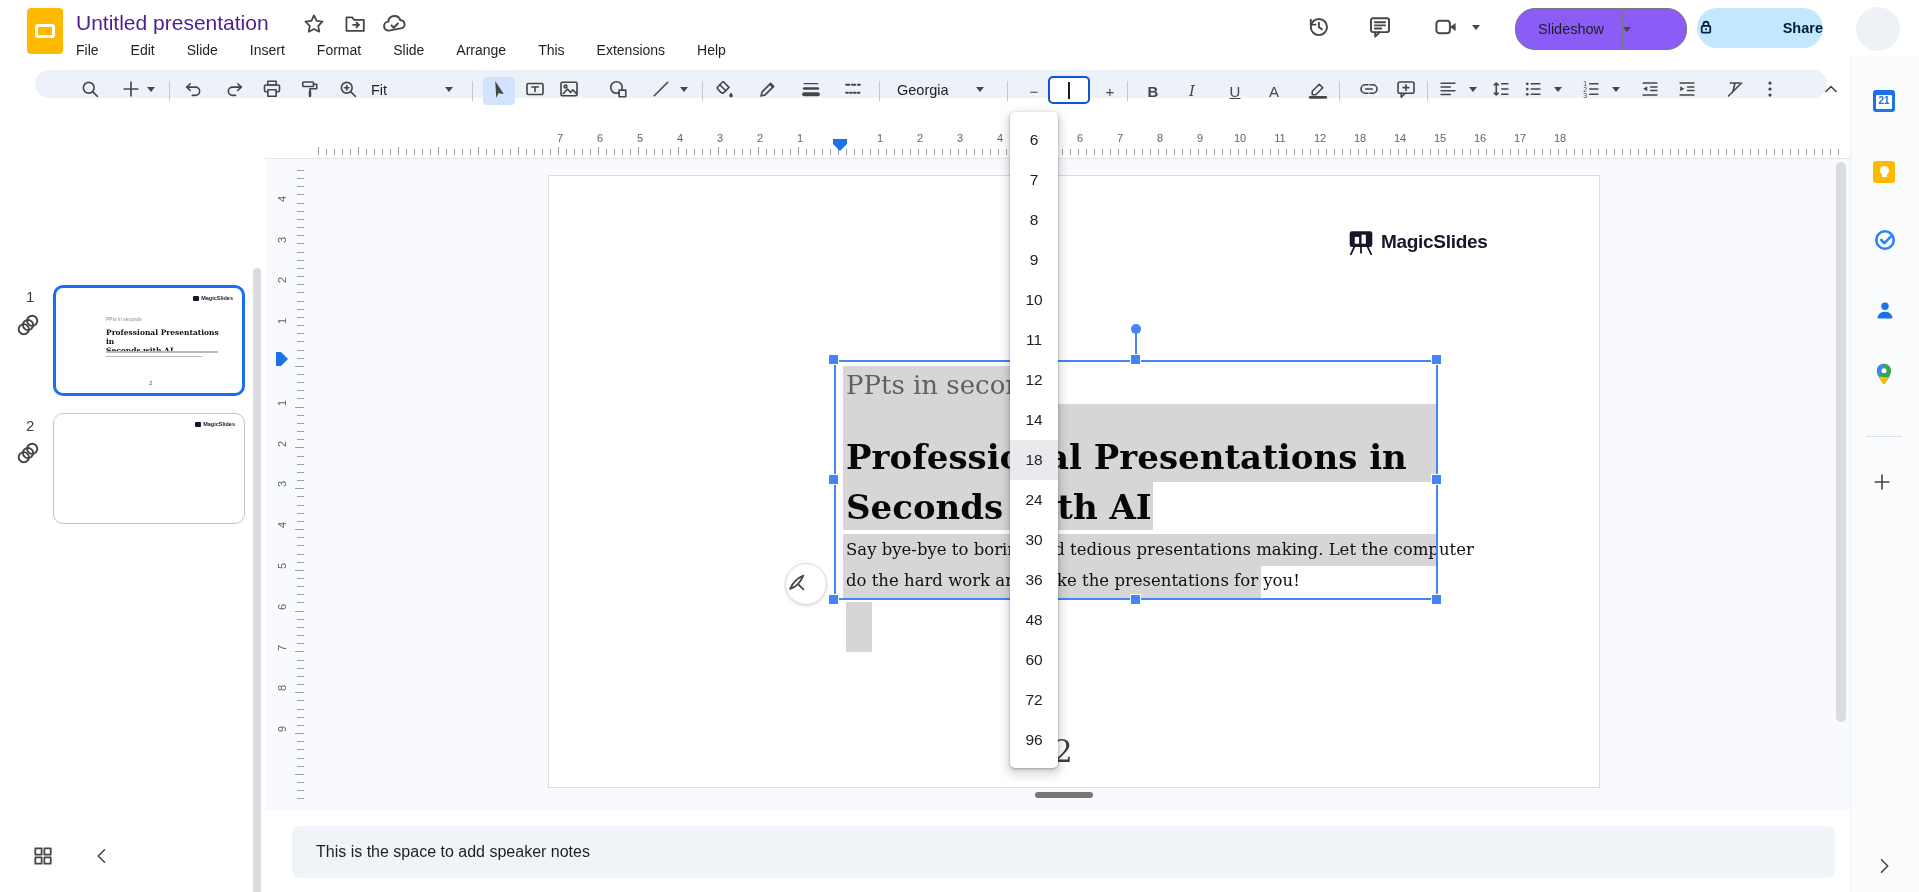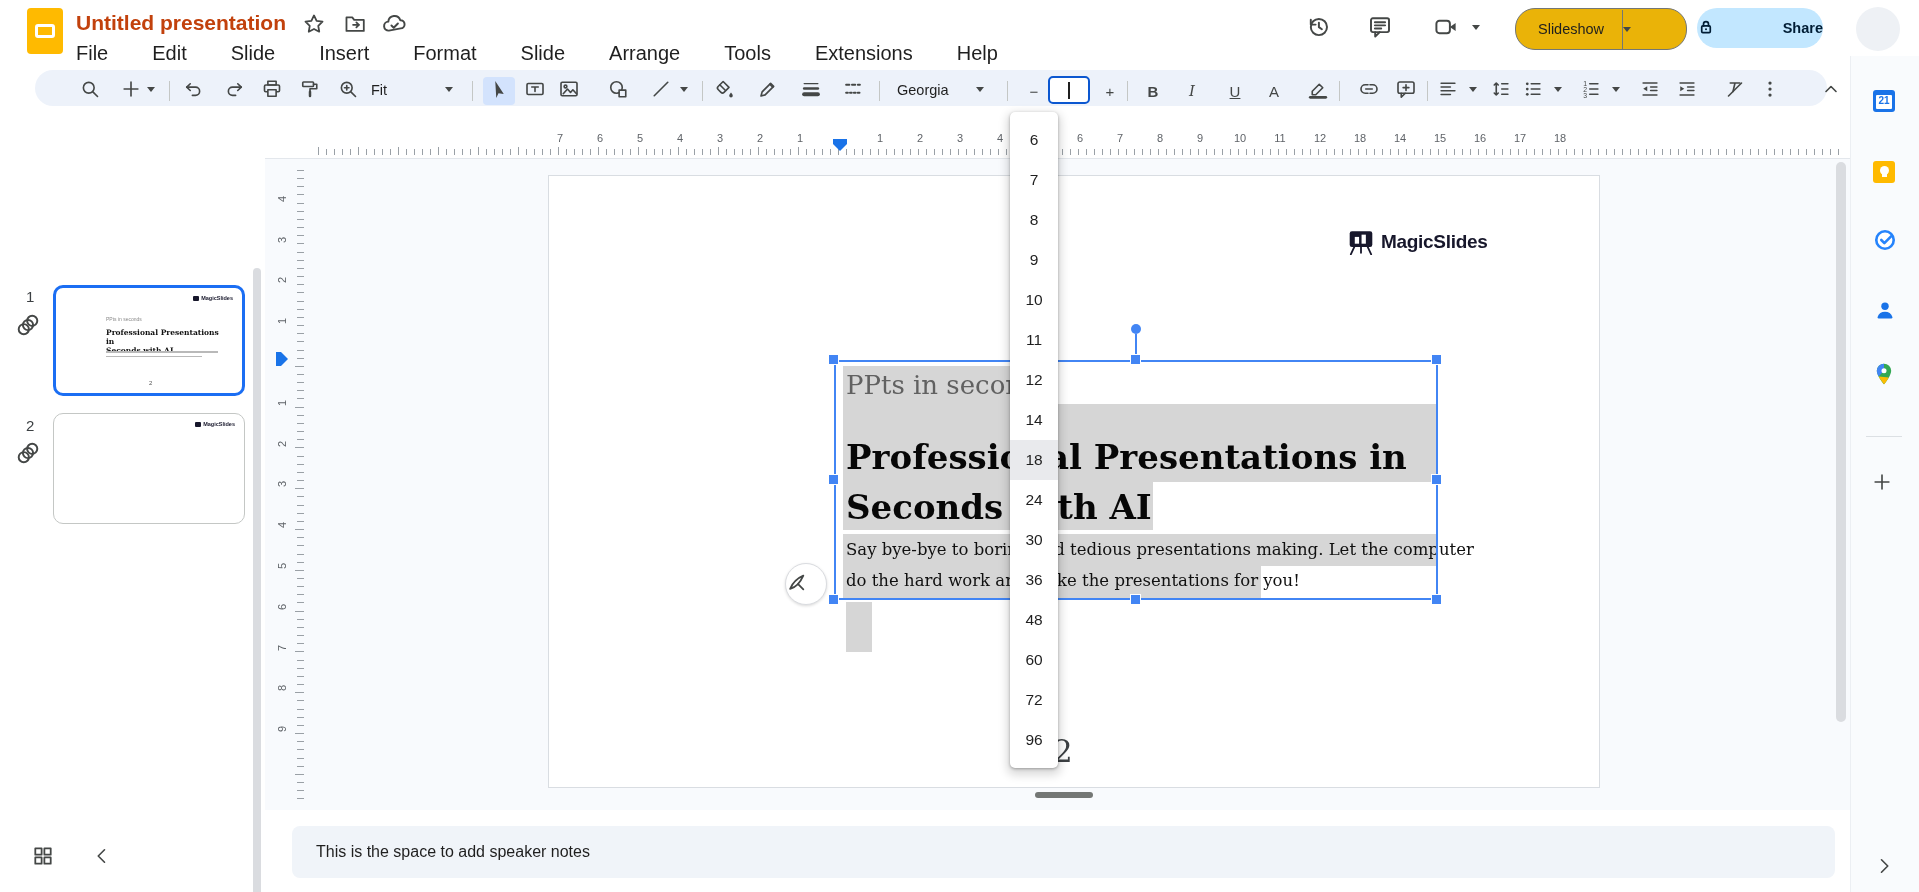--- a/index.html
+++ b/index.html
@@ -2,31 +2,31 @@
 <html><head>
 <meta charset="utf-8">
 <style>
   html,body{margin:0;padding:0;background:#fff;}
   #app{position:relative;width:1919px;height:892px;overflow:hidden;background:#fff;
        font-family:"Liberation Sans",sans-serif;color:#1f1f1f;}
   .abs{position:absolute;}
   .flexc{display:flex;align-items:center;justify-content:space-between;}
 
   
-  #doc-title{font-size:21px;color:#c2410c;white-space:nowrap;font-weight:bold;}
+  #doc-title{font-size:21px;color:#4c1d95;white-space:nowrap;}
   .hicon{width:26px;height:26px;border-radius:50%;}
-  #menubar{display:flex;gap:36px;font-size:20px;color:#1f1f1f;}
+  #menubar{display:flex;gap:24px;font-size:14px;color:#1f1f1f;}
   .menu-item{padding:2px 4px;border-radius:4px;cursor:default;}
   .pill{border-radius:20px;font-size:14.5px;display:flex;align-items:center;}
-  #slideshow-btn{border:1px solid #747775;background:#eab308;color:#1f1f1f;}
+  #slideshow-btn{border:1px solid #747775;background:#8b5cf6;color:#1f1f1f;}
   #share-btn{background:#c2e7ff;color:#001d35;font-weight:600;}
   .caret{width:0;height:0;border:4px solid transparent;border-top:5px solid #444746;display:inline-block;}
 
   
-  #toolbar{left:35px;top:70px;width:1792px;height:36px;background:#edf2fa;border-radius:21px;text-align:right;}
+  #toolbar{left:35px;top:70px;width:1792px;height:28px;background:#edf2fa;border-radius:21px;text-align:right;}
   .tb{position:absolute;top:7px;width:28px;height:28px;border-radius:4px;display:flex;
       align-items:center;justify-content:center;color:#444746;}
   .tdiv{position:absolute;top:11px;width:1px;height:20px;background:#c4c7c5;}
   .tcaret{position:absolute;top:17px;}
   .tlabel{position:absolute;top:12px;font-size:14.5px;color:#1f1f1f;}
   .fmt{font-size:15px;color:#444746;}
   #tool-cursor{background:#d3e3fd;}
   #font-size-box{left:1013px;top:6px;width:42px;height:28px;background:#fff;border:2px solid #0b57d0;
      border-radius:5px;box-sizing:border-box;}
   #input-caret{left:1033px;top:12px;width:1.5px;height:17px;background:#1f1f1f;animation:bl 1.1s steps(2) infinite;}
@@ -101,21 +101,21 @@
     </div>
 
   <div class="abs" id="menubar" style="left:72px;top:40px;">
       <span class="menu-item">File</span>
       <span class="menu-item">Edit</span>
       <span class="menu-item">Slide</span>
       <span class="menu-item">Insert</span>
       <span class="menu-item">Format</span>
       <span class="menu-item">Slide</span>
       <span class="menu-item">Arrange</span>
-      <span class="menu-item">Tools</span>
+      <span class="menu-item">This</span>
       <span class="menu-item">Extensions</span>
       <span class="menu-item">Help</span>
     </div>
 
   <div class="abs hicon flexc" style="left:1306px;top:14px;width:30px;height:30px;">
       <span><svg width="24" height="24" viewBox="0 0 16 16" fill="none" stroke="#444746" stroke-width="1.3" stroke-linecap="round" stroke-linejoin="round">
           <circle cx="8.6" cy="8" r="5.4"></circle>
           <path d="M8.6 5.2v2.9l2 1.4"></path>
           <path d="M3.2 3.2v3.2h3.2"></path>
         </svg></span>

